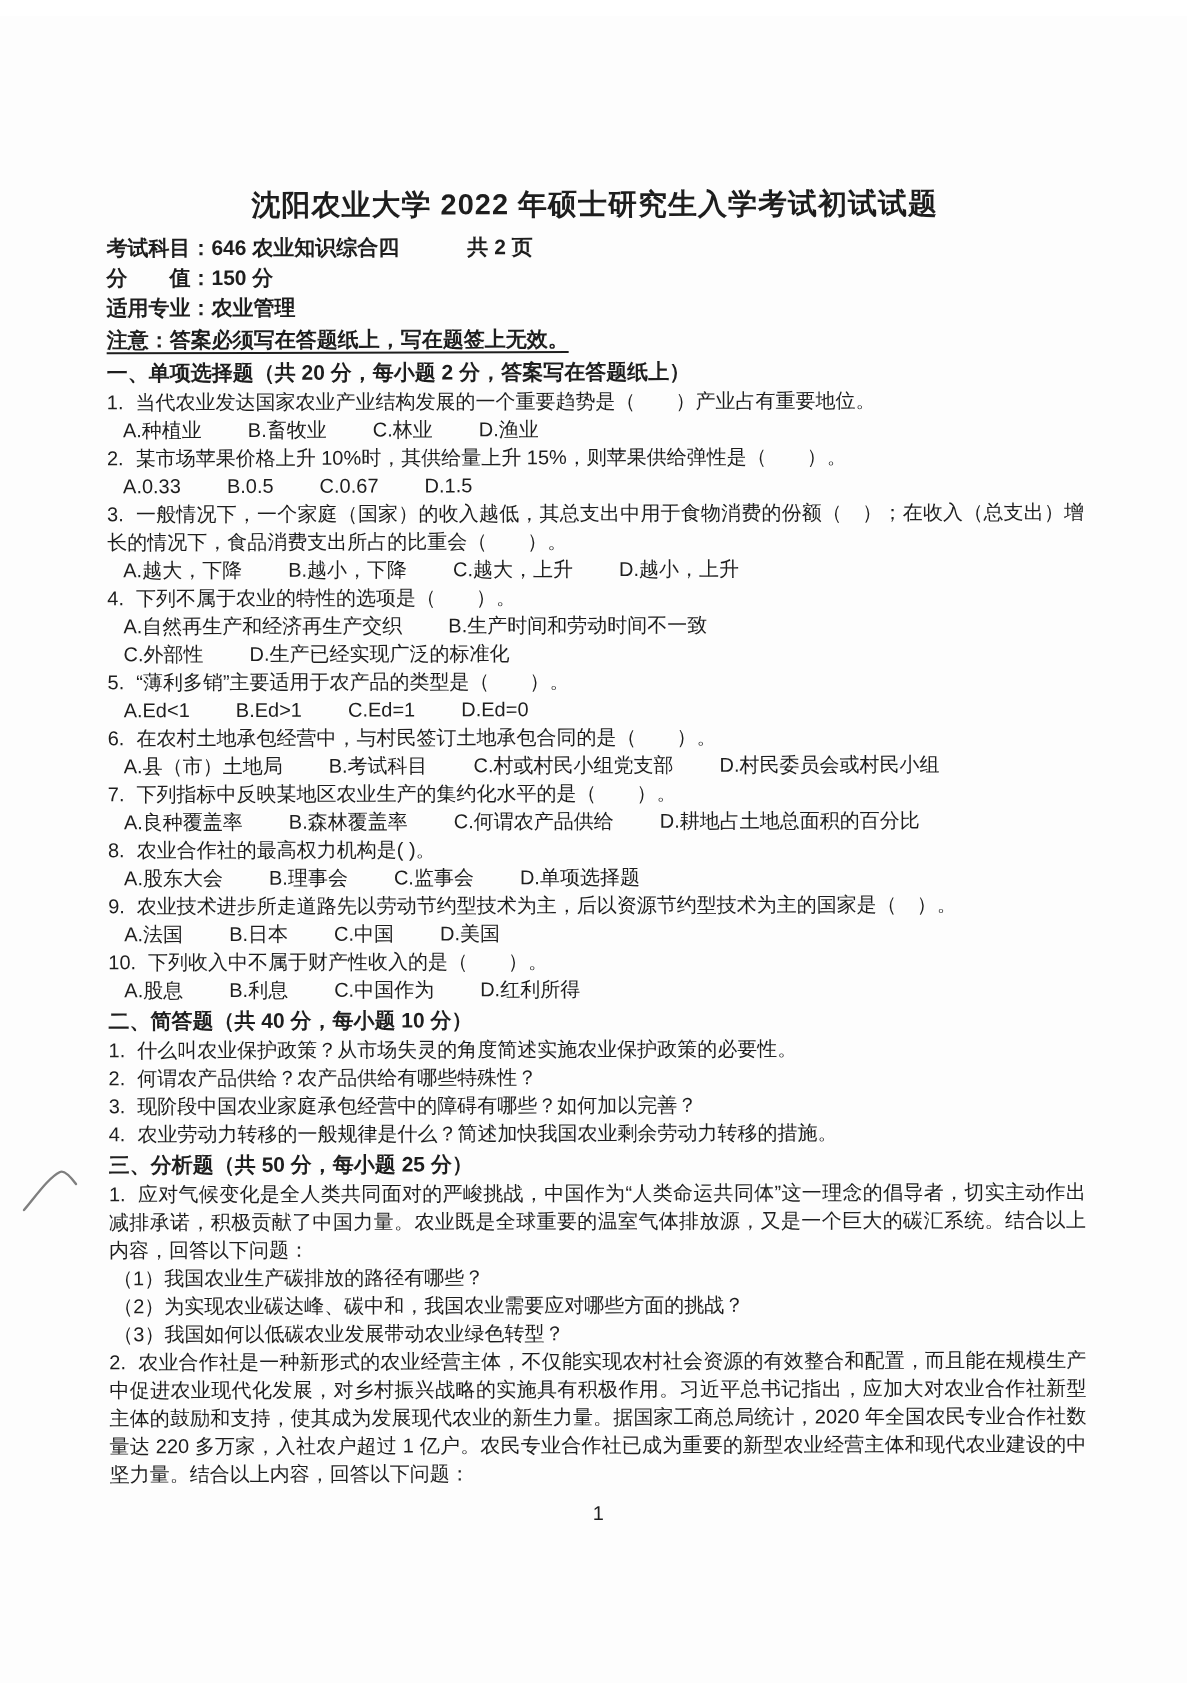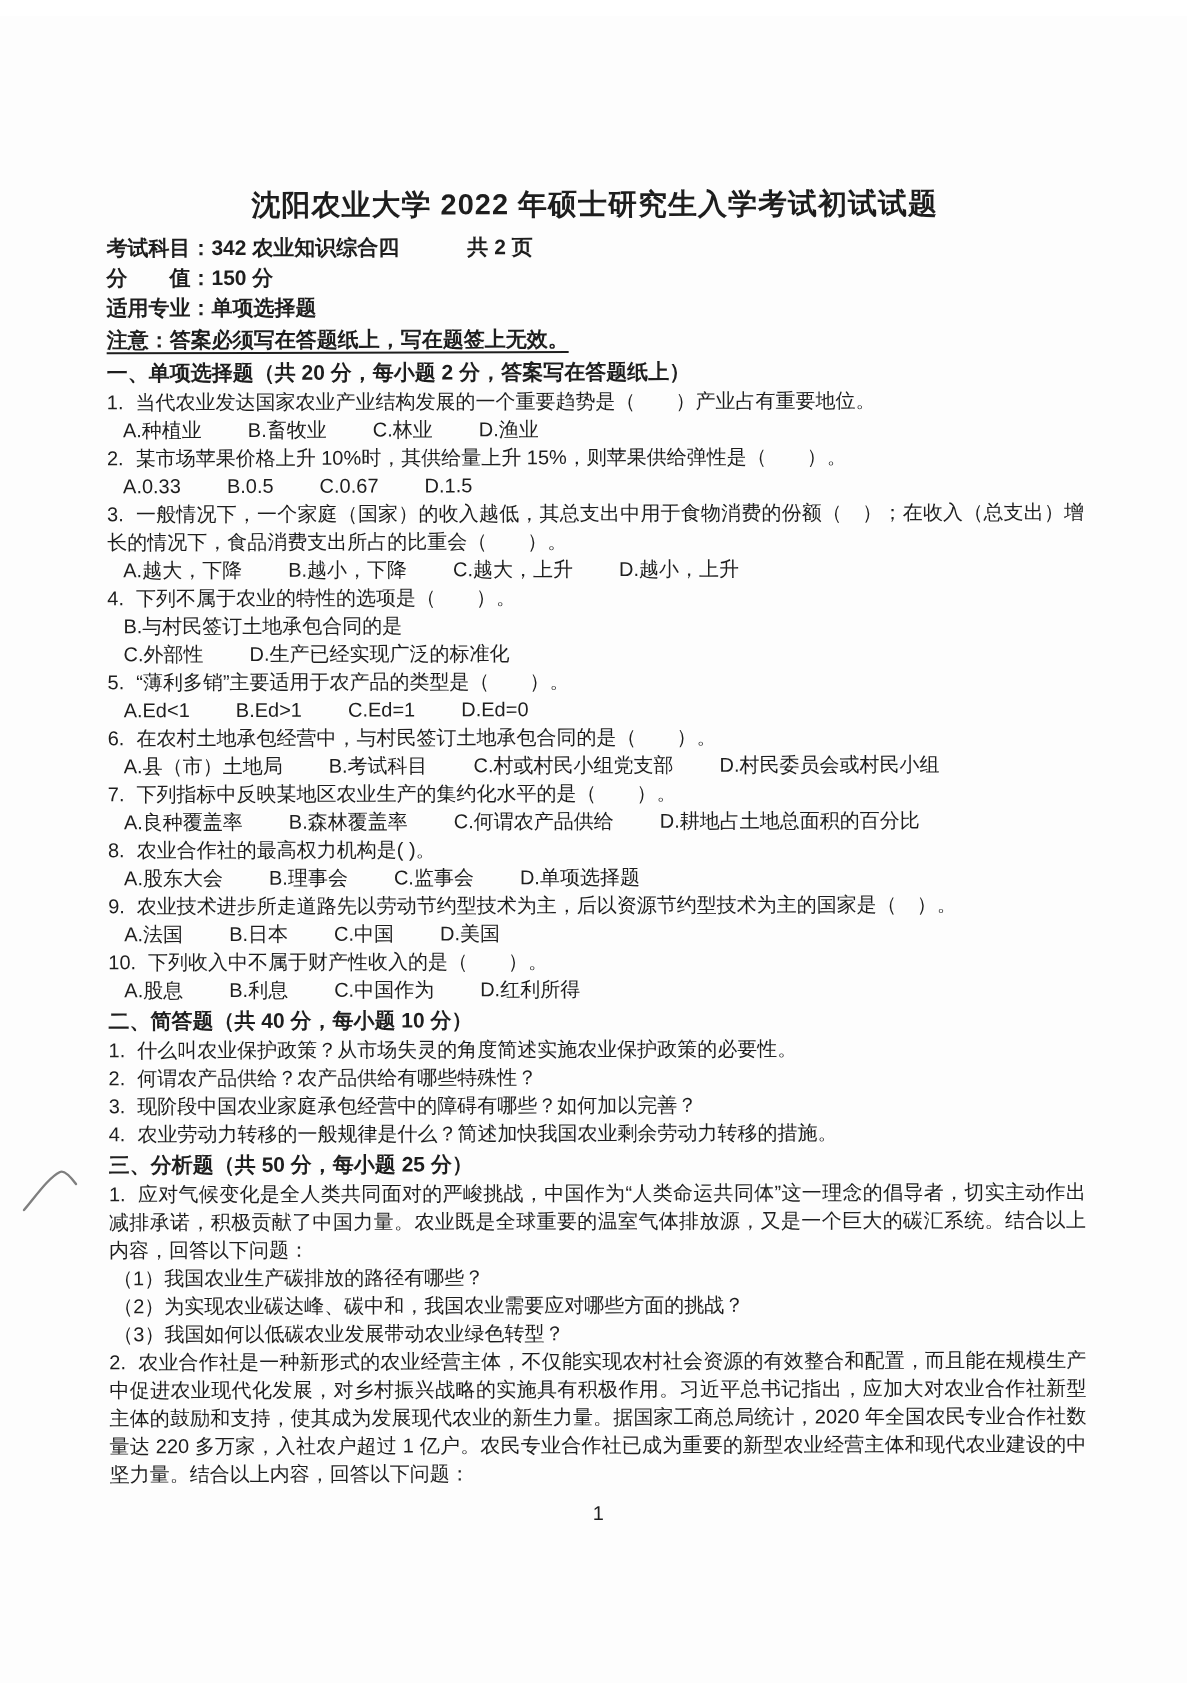--- a/index.html
+++ b/index.html
@@ -92,27 +92,27 @@
 
   <svg class="pencil-mark" viewBox="0 0 64 60" fill="none" xmlns="http://www.w3.org/2000/svg">
     <path d="M4 48 C16 34, 28 16, 40 10 C44 8, 50 14, 56 22" stroke="#555555" stroke-width="2.4" stroke-linecap="round" fill="none"></path>
   </svg>
 
   <div class="content">
 
     <h1 class="doc-title">沈阳农业大学 2022 年硕士研究生入学考试初试试题</h1>
 
     <div class="meta-row">
-      <span>考试科目：</span><span>342 农业知识综合四</span><span class="meta-extra">共 2 页</span>
+      <span>考试科目：</span><span>646 农业知识综合四</span><span class="meta-extra">共 2 页</span>
     </div>
     <div class="meta-row">
       <span>分　　值：</span><span>150 分</span>
     </div>
     <div class="meta-row">
-      <span>适用专业：</span><span>单项选择题</span>
+      <span>适用专业：</span><span>农业管理</span>
     </div>
 
     <div class="notice-line">注意：答案必须写在答题纸上，写在题签上无效。</div>
 
     <div id="sections">
         <section class="section">
           <div class="sec-heading">一、单项选择题（共 20 分，每小题 2 分，答案写在答题纸上）</div>
           <div class="q-text"><span class="q-num">1.</span>当代农业发达国家农业产业结构发展的一个重要趋势是（　　）产业占有重要地位。</div>
           <div class="opt-row">
             <span class="opt">A.种植业</span>
@@ -129,21 +129,22 @@
           </div>
           <div class="q-text"><span class="q-num">3.</span>一般情况下，一个家庭（国家）的收入越低，其总支出中用于食物消费的份额（　）；在收入（总支出）增长的情况下，食品消费支出所占的比重会（　　）。</div>
           <div class="opt-row">
             <span class="opt">A.越大，下降</span>
             <span class="opt">B.越小，下降</span>
             <span class="opt">C.越大，上升</span>
             <span class="opt">D.越小，上升</span>
           </div>
           <div class="q-text"><span class="q-num">4.</span>下列不属于农业的特性的选项是（　　）。</div>
           <div class="opt-row">
-            <span class="opt">B.与村民签订土地承包合同的是</span>
+            <span class="opt">A.自然再生产和经济再生产交织</span>
+            <span class="opt">B.生产时间和劳动时间不一致</span>
           </div>
           <div class="opt-row">
             <span class="opt">C.外部性</span>
             <span class="opt">D.生产已经实现广泛的标准化</span>
           </div>
           <div class="q-text"><span class="q-num">5.</span>“薄利多销”主要适用于农产品的类型是（　　）。</div>
           <div class="opt-row">
             <span class="opt">A.Ed&lt;1</span>
             <span class="opt">B.Ed&gt;1</span>
             <span class="opt">C.Ed=1</span>

